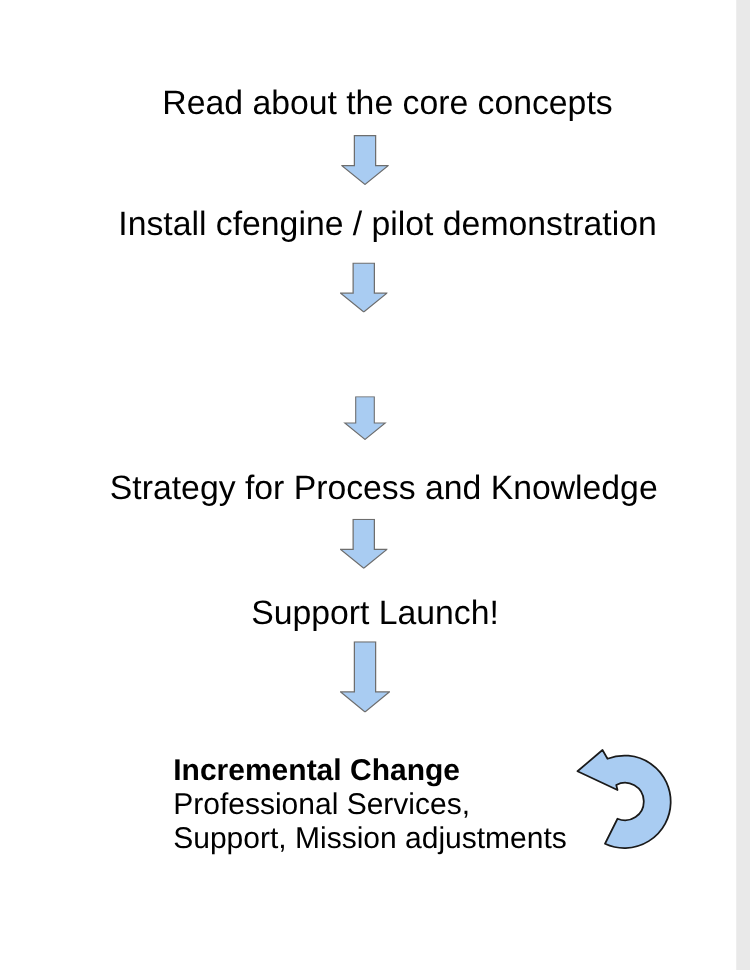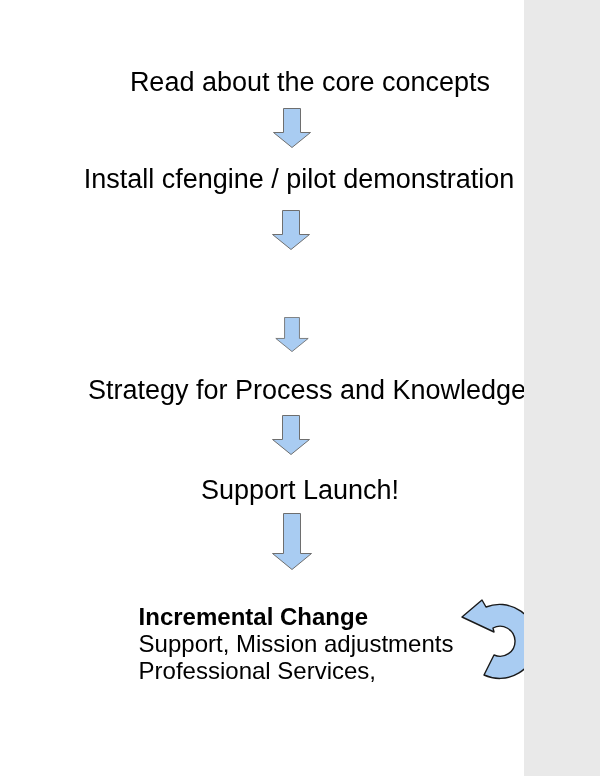--- a/index.html
+++ b/index.html
@@ -9,21 +9,21 @@
     --arrow-stroke:#6e6e6e;
     --loop-stroke:#1a1a1a;
   }
   html,body{margin:0;padding:0;}
   body{
     font-family:"Liberation Sans","DejaVu Sans",sans-serif;
     background:#e9e9e9;
   }
   .page{
     position:relative;
-    width:524px;height:776px;
+    width:589px;height:776px;
     background:var(--background);
     overflow:hidden;
     color:var(--text-color);
   }
   .step-label{
     position:absolute;
     transform:translateX(-50%);
     font-size:27px;
     line-height:33px;
     white-space:nowrap;
@@ -61,21 +61,21 @@
 <body>
 
 <div class="page">
 
   <div class="step-label" style="left:310px;top:66px;">Read about the core concepts</div>
 
   <svg class="arrow" style="left:273px;top:108px;" width="38" height="40" viewBox="0 0 38 40">
     <polygon points="10.5,0.5 27.5,0.5 27.5,24.5 37.5,24.5 19,39.5 0.5,24.5 10.5,24.5"></polygon>
   </svg>
 
-  <div class="step-label" style="left:299px;top:163px;">Install cfengine / pilot demonstration</div>
+  <div class="step-label" style="left:310px;top:163px;">Install cfengine / pilot demonstration</div>
 
   <svg class="arrow" style="left:272px;top:210px;" width="38" height="40" viewBox="0 0 38 40">
     <polygon points="10.5,0.5 27.5,0.5 27.5,24.5 37.5,24.5 19,39.5 0.5,24.5 10.5,24.5"></polygon>
   </svg>
 
 
   <svg class="arrow" style="left:274px;top:317px;" width="36" height="35" viewBox="0 0 38 40">
     <polygon points="10.5,0.5 27.5,0.5 27.5,24.5 37.5,24.5 19,39.5 0.5,24.5 10.5,24.5"></polygon>
   </svg>
 
@@ -86,22 +86,22 @@
   </svg>
 
   <div class="step-label" style="left:300px;top:474px;">Support Launch!</div>
 
   <svg class="arrow" style="left:272px;top:513px;" width="40" height="57" viewBox="0 0 40 57">
     <polygon points="11.5,0.5 28.5,0.5 28.5,40.5 39.5,40.5 20,56.5 0.5,40.5 11.5,40.5"></polygon>
   </svg>
 
   <div class="final-block" style="left:296px;top:603px;">
     <div class="final-title">Incremental Change</div>
+    <div>Professional Services,</div>
     <div>Support, Mission adjustments</div>
-    <div>Professional Services,</div>
   </div>
 
   <svg class="loop-arrow" width="90" height="95" viewBox="455 592 90 95">
     <path d="M 484 675
              A 37 37 0 1 0 486 607
              L 482 600
              L 462 617
              L 494 632
              L 493 628
              A 15 15 0 1 1 494 655

